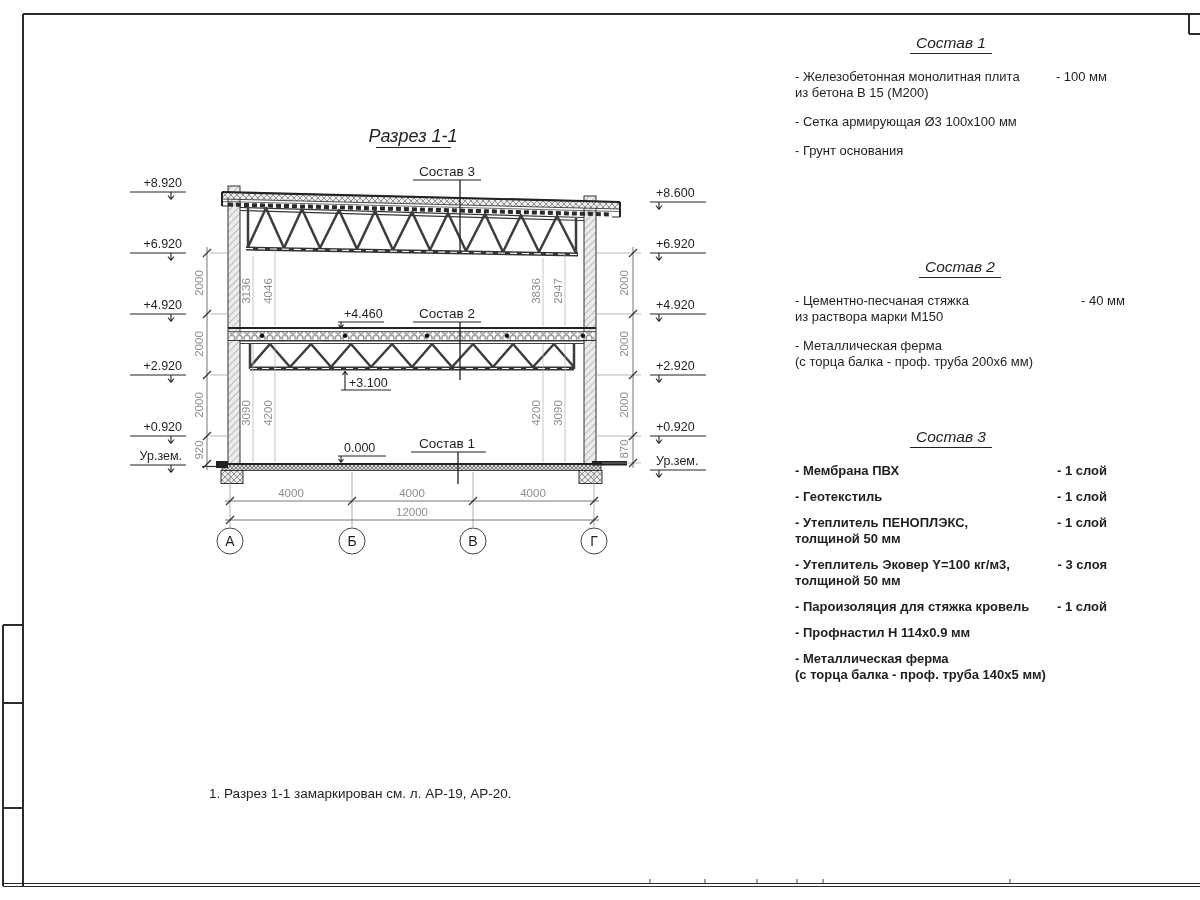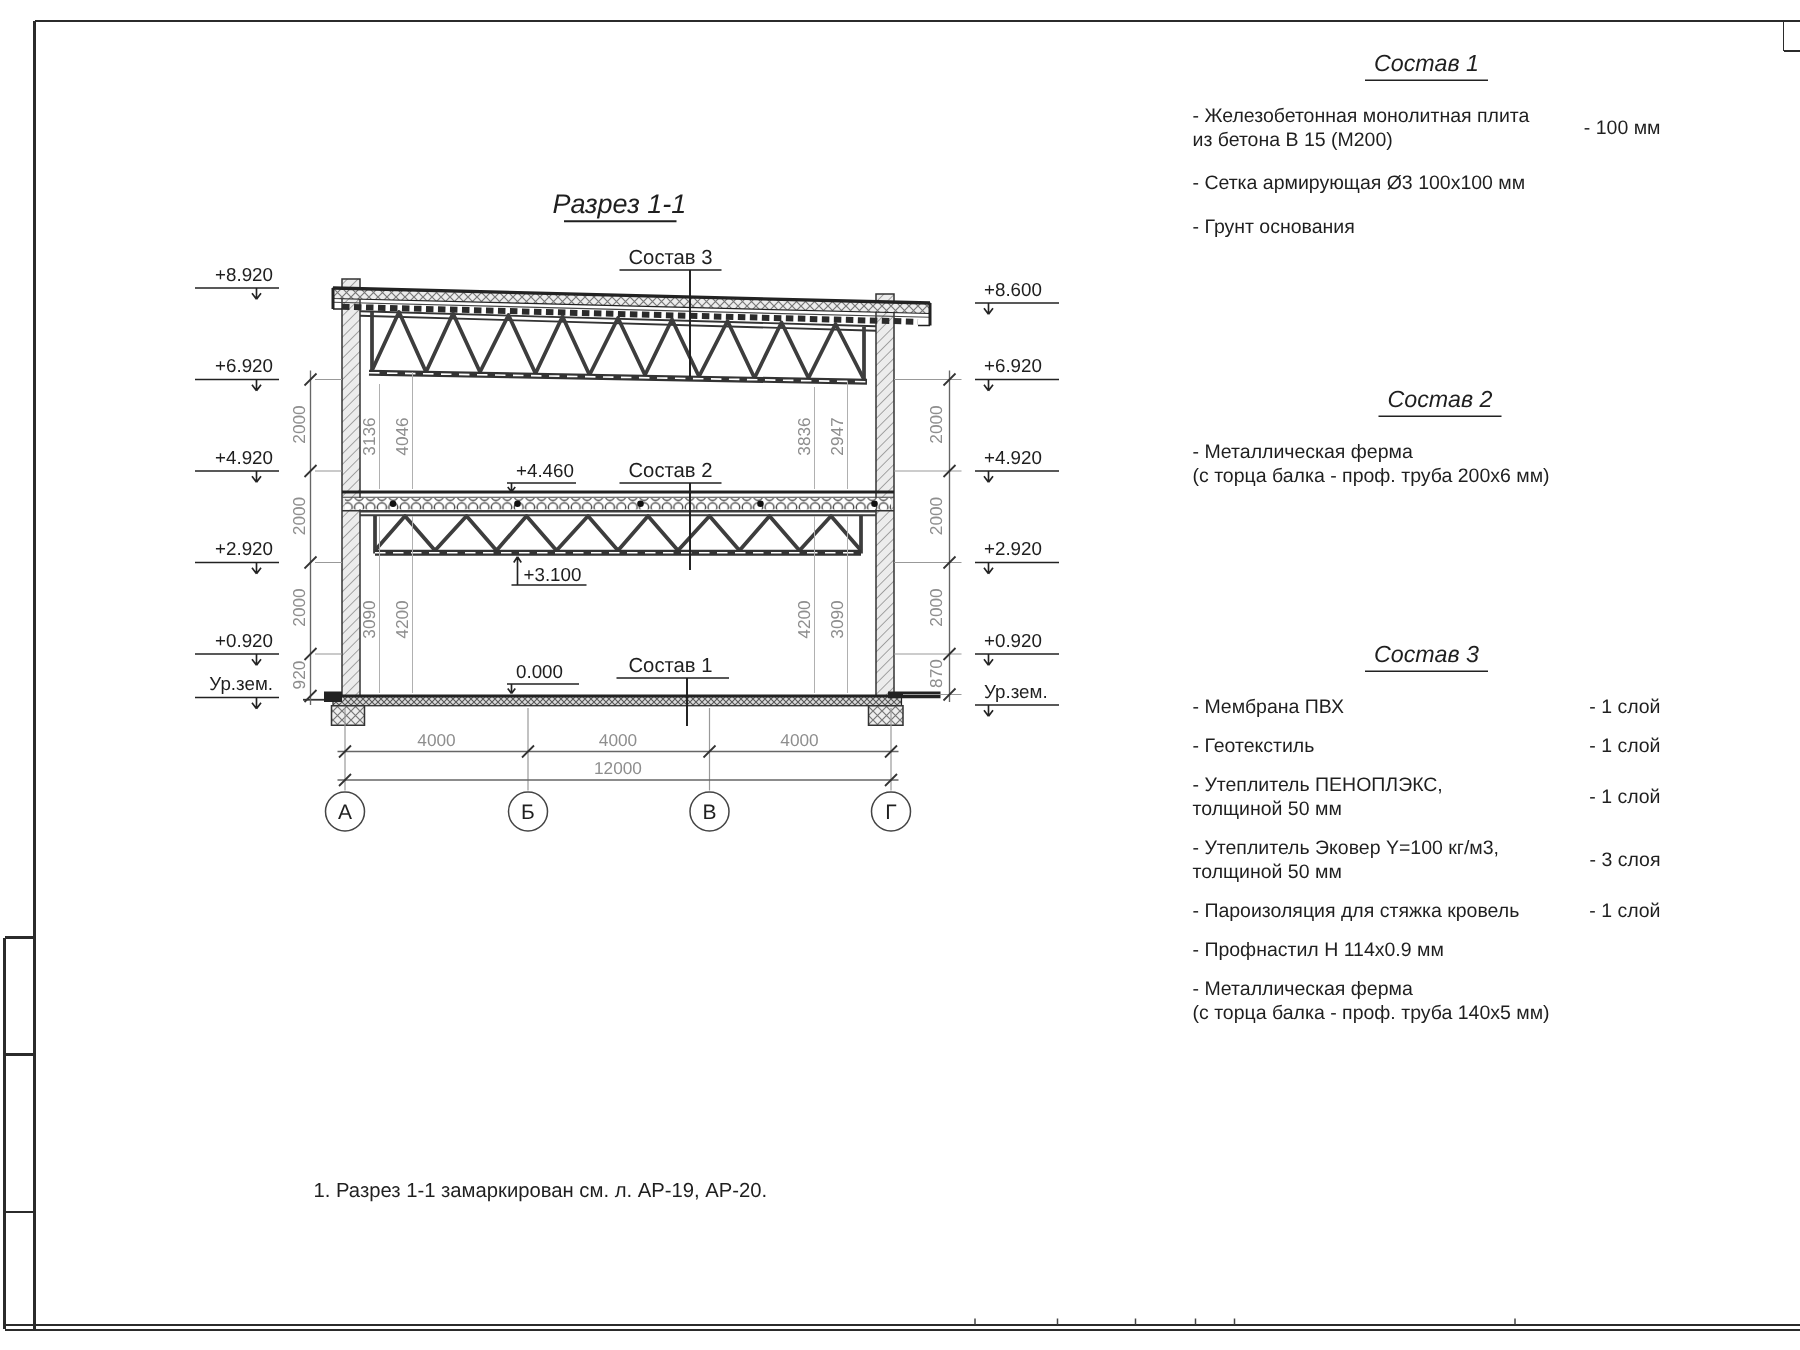--- a/index.html
+++ b/index.html
@@ -13,25 +13,25 @@
   text{font-family:"Liberation Sans",sans-serif;}
   .t{font-size:12.5px;fill:#1f1f1f;}
   .dim{font-size:11.5px;fill:#8e8e8e;}
   .ax{font-size:14px;fill:#1f1f1f;}
   .cap{font-size:13.5px;fill:#1f1f1f;}
   .ttl{font-size:18px;font-style:italic;fill:#1f1f1f;}
   
   .comp{position:absolute;left:795px;width:312px;}
   .comp-title{text-align:center;font-style:italic;font-size:15.5px;margin-bottom:17px;}
   .comp-title span{border-bottom:1px solid #222;padding:0 6px 2px;}
-  .comp-item{display:flex;align-items:center;margin-bottom:13px;font-size:13px;line-height:16px;}
+  .comp-item{display:flex;align-items:flex-start;margin-bottom:13px;font-size:13px;line-height:16px;}
   .comp-item .lbl{white-space:pre-line;flex:1;}
   .comp-item .val{white-space:nowrap;margin-left:20px;}
   #comp2{width:330px;}
-  #comp3 .comp-item{margin-bottom:10px;}
+  #comp3 .comp-item{margin-bottom:10px;font-weight:bold;}
   .note{position:absolute;left:209px;top:786px;font-size:13.5px;}
 </style>
 </head>
 <body>
 
 <svg id="draw-svg" width="1200" height="900" viewBox="0 0 1200 900">
   <defs>
     <pattern id="wallH" width="5" height="5" patternUnits="userSpaceOnUse" patternTransform="rotate(45)">
       <rect width="5" height="5" fill="#ececec"></rect>
       <line x1="0" y1="0" x2="0" y2="5" stroke="#8a8a8a" stroke-width="1"></line>
@@ -325,20 +325,25 @@
   </div>
   <div class="comp-item">
     <span class="lbl">- Грунт основания</span>
     <span class="val"></span>
   </div>
 </div>
 
 <div class="comp" id="comp2" style="top:258px">
   <div class="comp-title"><span>Состав 2</span></div>
   <div class="comp-item">
+    <span class="lbl">- Цементно-песчаная стяжка
+из раствора марки М150</span>
+    <span class="val">- 40 мм</span>
+  </div>
+  <div class="comp-item">
     <span class="lbl">- Металлическая ферма
 (с торца балка - проф. труба 200х6 мм)</span>
     <span class="val"></span>
   </div>
 </div>
 
 <div class="comp" id="comp3" style="top:428px">
   <div class="comp-title"><span>Состав 3</span></div>
   <div class="comp-item">
     <span class="lbl">- Мембрана ПВХ</span>

